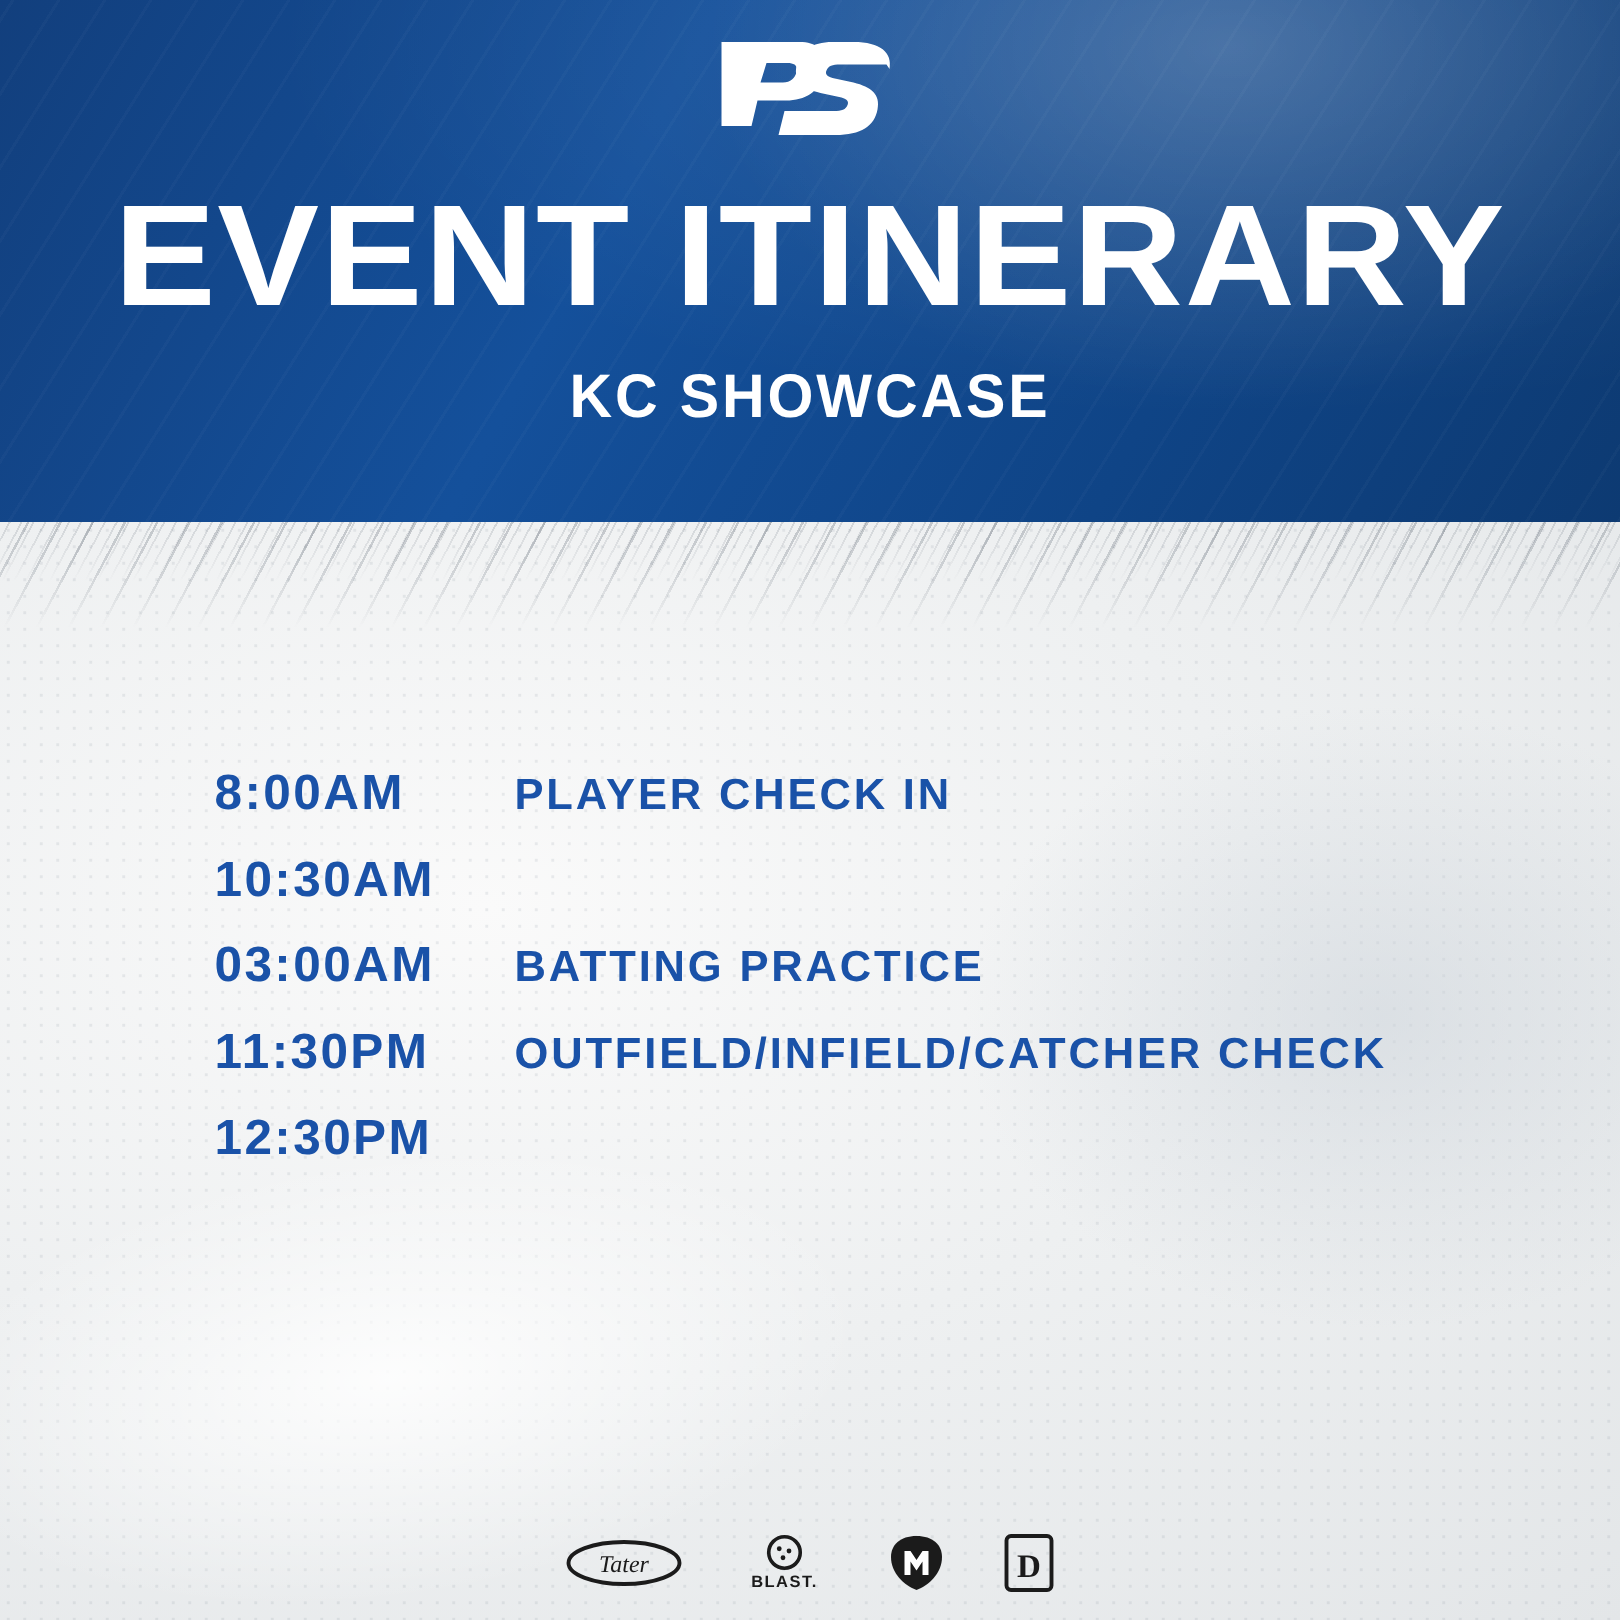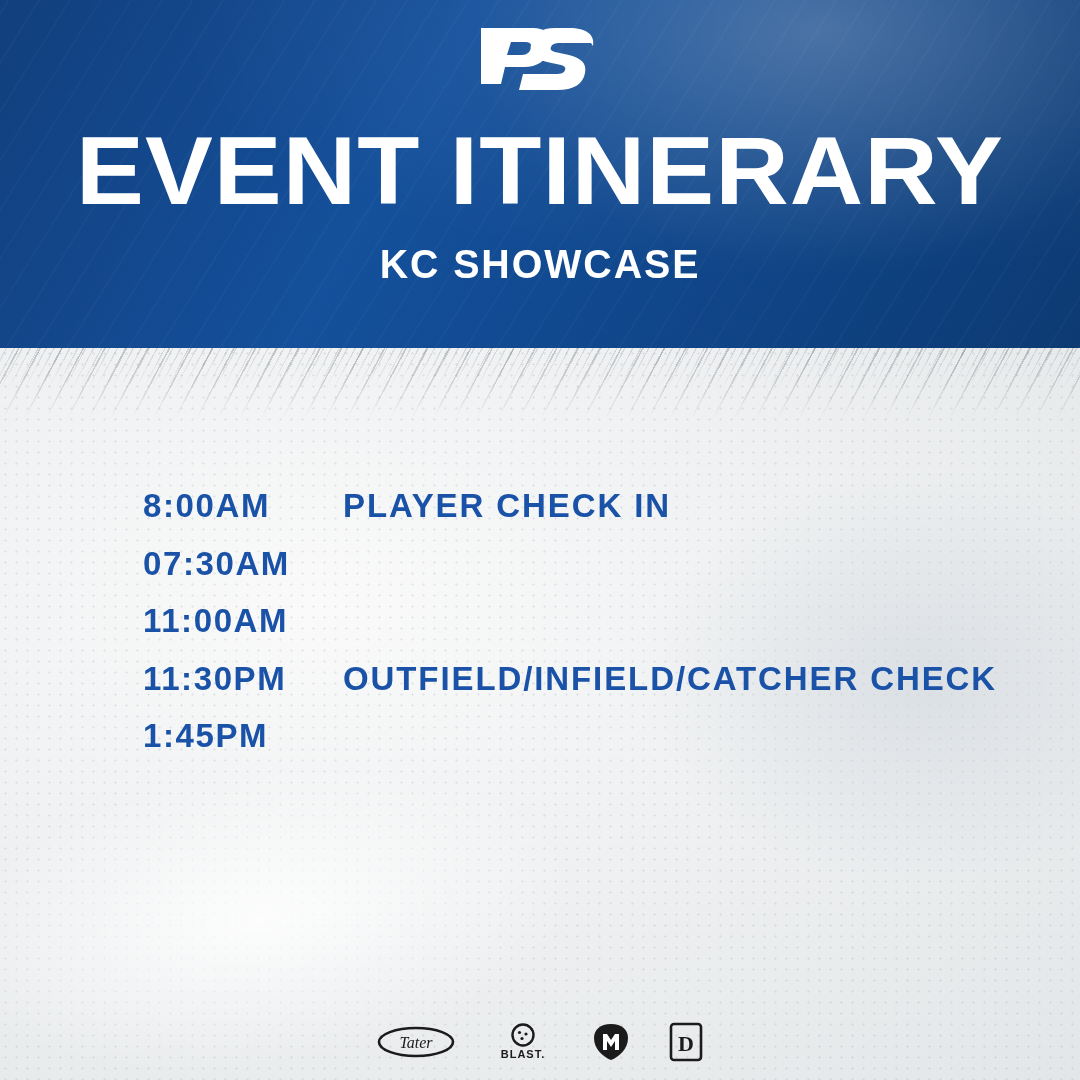--- a/index.html
+++ b/index.html
@@ -140,24 +140,25 @@
     height:57.5px;
   }
   .row .time {
     width:200px;
     flex:0 0 200px;
     color:#1a52a8;
     font-size:33px;
     font-weight:700;
     letter-spacing:1.6px;
     white-space:nowrap;
+    margin-top:22px;
   }
   .row .event {
     color:#1a52a8;
-    font-size:33px;
+    font-size:29px;
     font-weight:700;
     letter-spacing:1.9px;
     white-space:nowrap;
   }
 
   
   #sponsors {
     position:absolute;
     left:0; right:0; bottom:18px;
     display:flex;
@@ -203,31 +204,32 @@
     <div class="hatch2"></div>
     <div class="smudge-a"></div>
     <div class="smudge-b"></div>
 
     <div id="schedule">
       <div class="row">
         <div class="time">8:00AM</div>
         <div class="event">PLAYER CHECK IN</div>
       </div>
       <div class="row">
-        <div class="time">07:30AM</div>
-      </div>
-      <div class="row">
-        <div class="time">11:00AM</div>
+        <div class="time">10:30AM</div>
+      </div>
+      <div class="row">
+        <div class="time">03:00AM</div>
+        <div class="event">BATTING PRACTICE</div>
       </div>
       <div class="row">
         <div class="time">11:30PM</div>
         <div class="event">OUTFIELD/INFIELD/CATCHER CHECK</div>
       </div>
       <div class="row">
-        <div class="time">1:45PM</div>
+        <div class="time">12:30PM</div>
       </div>
     </div>
 
     <div id="sponsors">
 
       <div class="sponsor">
         <svg width="78" height="34" viewBox="0 0 78 34" aria-hidden="true">
           <ellipse cx="39" cy="17" rx="37" ry="14" fill="none" stroke="#1b1b1b" stroke-width="2.6"></ellipse>
           <text x="39" y="23" text-anchor="middle" fill="#1b1b1b" font-family="Liberation Serif, serif" font-style="italic" font-size="16">Tater</text>
         </svg>

